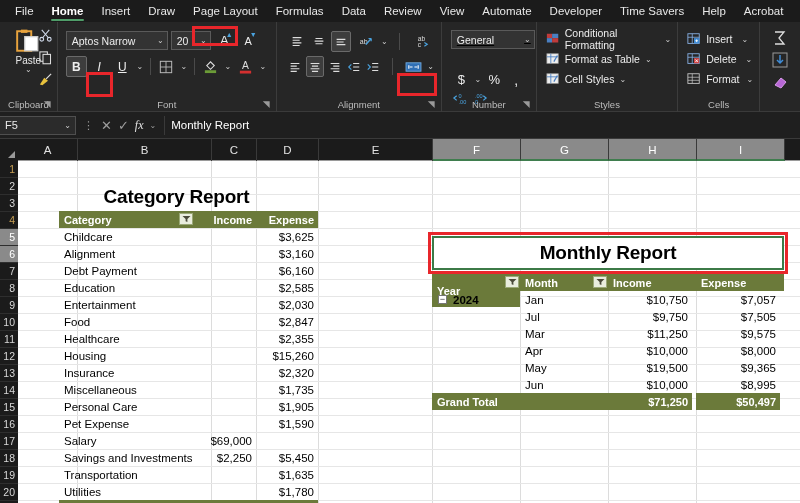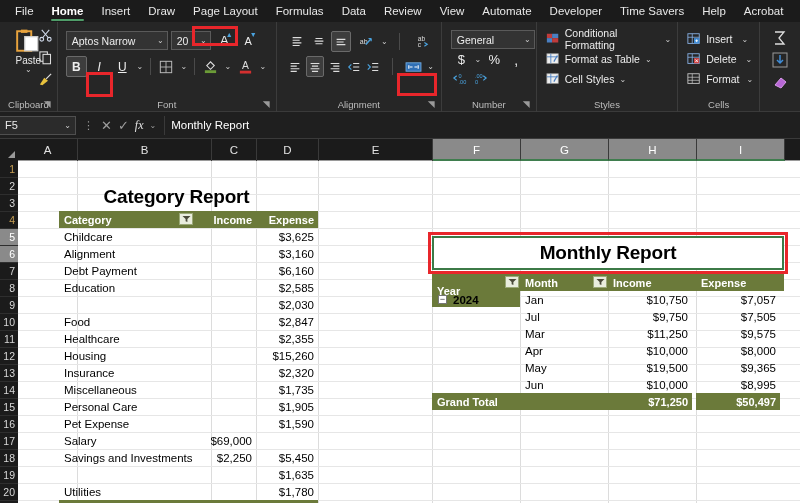--- a/index.html
+++ b/index.html
@@ -118,21 +118,21 @@
   .mini-caret { color: #cfcfcf; font-size: 8px; width: 10px; text-align: center; cursor: pointer; }
   .vsep { width: 1px; height: 17px; background: #4a4a4a; margin: 0 3px; }
 
   
   .g-align { width: 165px; }
   .al-row { display: flex; align-items: center; gap: 2px; margin-left: 4px; }
   .al-row.r1 { margin-top: 5px; margin-bottom: 4px; }
 
   
   .g-number { width: 95px; }
-  .num-row1 { margin: 4px 0 0 3px; }
+  .num-row1 { margin: 4px 0 20px 3px; text-decoration: underline; }
   .num-row2 { display: flex; align-items: center; margin-left: 3px; gap: 1px; }
   .num-row3 { display: flex; align-items: center; margin-left: 3px; gap: 4px; margin-top: 2px; }
 
   
   .g-styles { width: 142px; }
   .style-item {
     display: flex; align-items: center; gap: 5px;
     color: #ededed; font-size: 10.5px;
     height: 20px; padding-left: 3px; cursor: pointer;
   }
@@ -711,20 +711,21 @@
       <div class="cell r" style="left:238px;top:84px;  width:62px;  height:17px;">$3,160</div>
 
       <div class="cell l" style="left:41px; top:101px; width:152px; height:17px;">Debt Payment</div>
       <div class="cell r" style="left:193px;top:101px; width:45px;  height:17px;"></div>
       <div class="cell r" style="left:238px;top:101px; width:62px;  height:17px;">$6,160</div>
 
       <div class="cell l" style="left:41px; top:118px; width:152px; height:17px;">Education</div>
       <div class="cell r" style="left:193px;top:118px; width:45px;  height:17px;"></div>
       <div class="cell r" style="left:238px;top:118px; width:62px;  height:17px;">$2,585</div>
 
+      <div class="cell l" style="left:41px; top:135px; width:152px; height:17px;">Entertainment</div>
       <div class="cell r" style="left:193px;top:135px; width:45px;  height:17px;"></div>
       <div class="cell r" style="left:238px;top:135px; width:62px;  height:17px;">$2,030</div>
 
       <div class="cell l" style="left:41px; top:152px; width:152px; height:17px;">Food</div>
       <div class="cell r" style="left:193px;top:152px; width:45px;  height:17px;"></div>
       <div class="cell r" style="left:238px;top:152px; width:62px;  height:17px;">$2,847</div>
 
       <div class="cell l" style="left:41px; top:169px; width:152px; height:17px;">Healthcare</div>
       <div class="cell r" style="left:193px;top:169px; width:45px;  height:17px;"></div>
       <div class="cell r" style="left:238px;top:169px; width:62px;  height:17px;">$2,355</div>
@@ -750,20 +751,21 @@
       <div class="cell r" style="left:238px;top:254px; width:62px;  height:17px;">$1,590</div>
 
       <div class="cell l" style="left:41px; top:271px; width:152px; height:17px;">Salary</div>
       <div class="cell r" style="left:193px;top:271px; width:45px;  height:17px;">$69,000</div>
       <div class="cell r" style="left:238px;top:271px; width:62px;  height:17px;"></div>
 
       <div class="cell l" style="left:41px; top:288px; width:152px; height:17px;">Savings and Investments</div>
       <div class="cell r" style="left:193px;top:288px; width:45px;  height:17px;">$2,250</div>
       <div class="cell r" style="left:238px;top:288px; width:62px;  height:17px;">$5,450</div>
 
+      <div class="cell l" style="left:41px; top:305px; width:152px; height:17px;">Transportation</div>
       <div class="cell r" style="left:193px;top:305px; width:45px;  height:17px;"></div>
       <div class="cell r" style="left:238px;top:305px; width:62px;  height:17px;">$1,635</div>
 
       <div class="cell l" style="left:41px; top:322px; width:152px; height:17px;">Utilities</div>
       <div class="cell r" style="left:193px;top:322px; width:45px;  height:17px;"></div>
       <div class="cell r" style="left:238px;top:322px; width:62px;  height:17px;">$1,780</div>
 
       <div class="cell l totalfill" style="left:41px; top:339px; width:134px; height:17px;">Grand Total</div>
       <div class="cell r totalfill" style="left:175px;top:339px; width:63px;  height:17px;">$71,250</div>
       <div class="cell r totalfill" style="left:238px;top:339px; width:62px;  height:17px;">$50,497</div>

